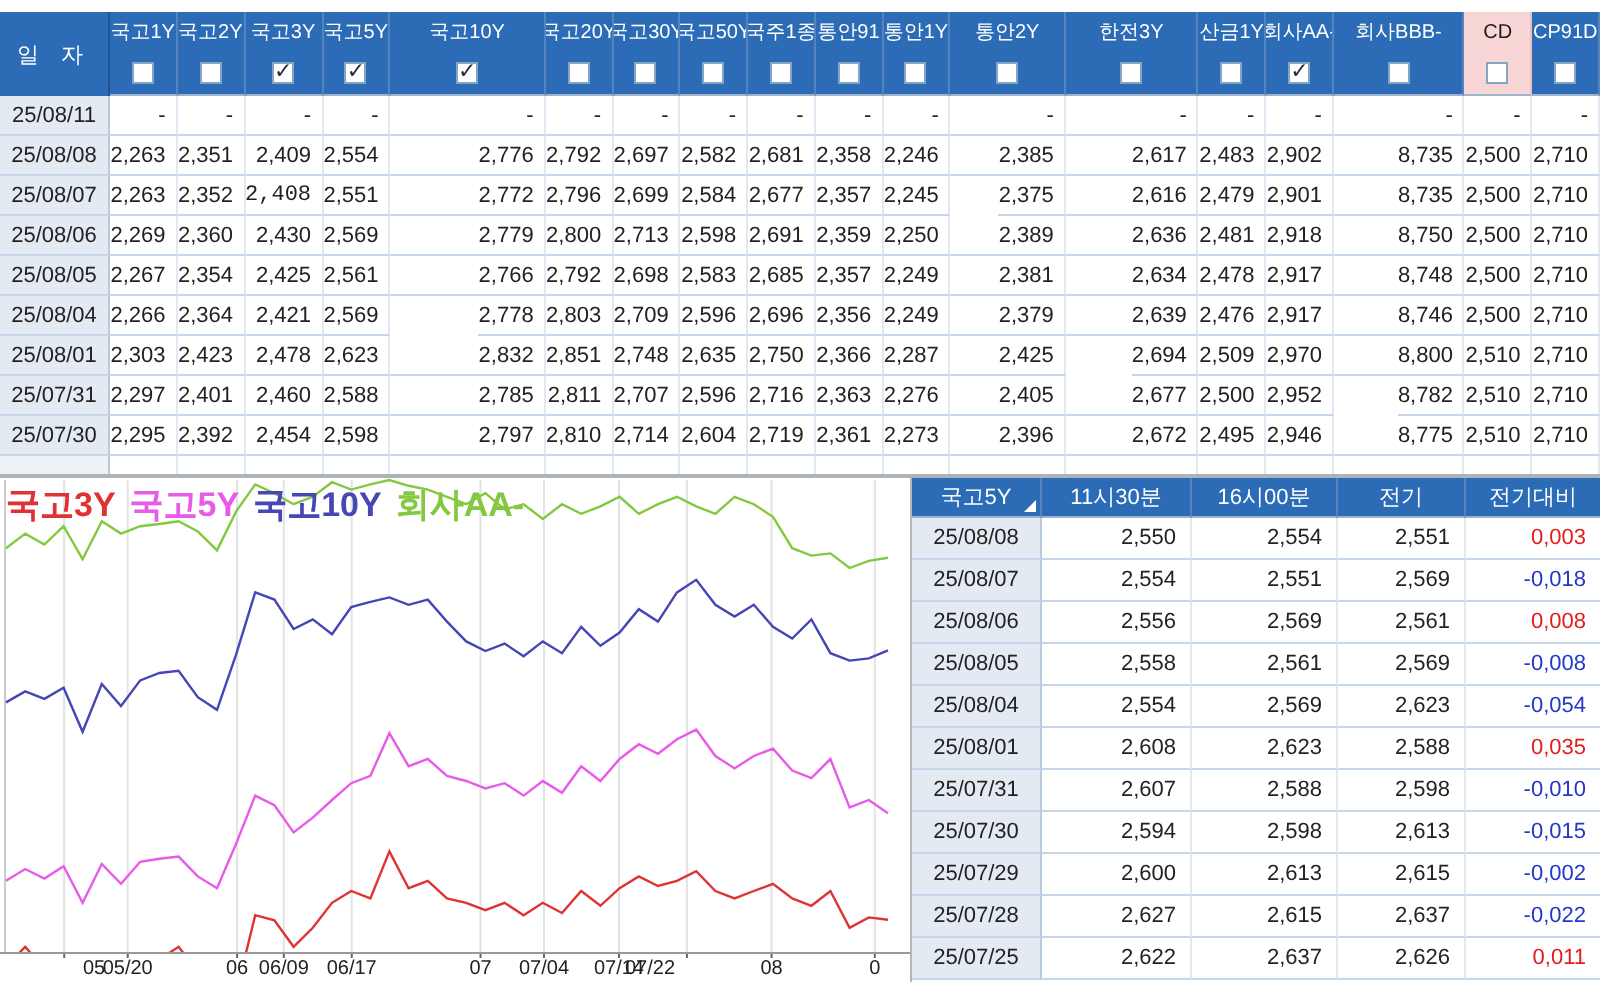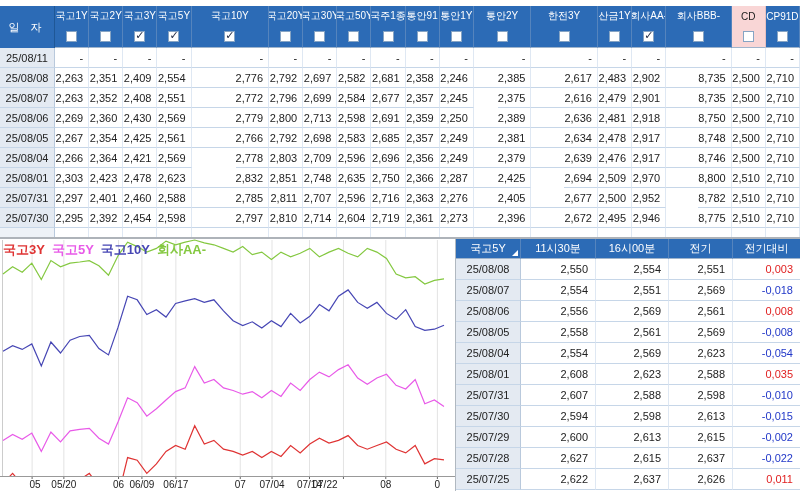--- a/index.html
+++ b/index.html
@@ -23,21 +23,21 @@
   .vcell{background:#fff;font-size:11px;color:#222;display:flex;align-items:center;justify-content:flex-end;
       padding-right:5px;border-right:1px solid #dfe8f3;border-bottom:1px solid #c6d6e8;}
   .sliver{border-bottom:none;background:#fff;}
   .sliver.dcell{background:#eef2f7;}
 
   
   #bottom{position:absolute;left:0;top:237px;width:800px;height:254px;border-top:2px solid #aeb3b9;background:#fff;}
 
   
   #chart-panel{position:absolute;left:0;top:0;width:455px;height:252px;background:#fff;overflow:hidden;}
-  #legend{position:absolute;left:3px;top:2px;font-size:13px;font-weight:bold;z-index:3;white-space:nowrap;}
+  #legend{position:absolute;left:3px;top:2px;font-size:17px;font-weight:bold;z-index:3;white-space:nowrap;}
   #legend span{margin-right:7px;}
   #axis-labels{position:absolute;left:0;top:240px;width:455px;height:12px;}
   #axis-labels span{position:absolute;font-size:10px;color:#222;width:44px;text-align:center;}
 
   
   #detail-grid{position:absolute;left:455px;top:0;width:345px;height:252px;border-left:1px solid #b0b8c0;
     display:grid;grid-template-columns:65px 75px 73px 64px 1fr;grid-template-rows:20px repeat(11,21px);}
   .dth{background:#2c6bb6;color:#fff;font-size:11px;display:flex;align-items:center;justify-content:center;
     border-right:1px solid #5584bd;border-bottom:1px solid #9fb4cc;position:relative;white-space:nowrap;overflow:hidden;}
   .dth .grip{position:absolute;right:2px;bottom:2px;width:0;height:0;border-left:6px solid transparent;border-bottom:6px solid #fff;}
@@ -161,21 +161,21 @@
         <div class="vcell" style="grid-area: 4 / 13;">2,385</div>
         <div class="vcell" style="grid-area: 4 / 14;">2,617</div>
         <div class="vcell" style="grid-area: 4 / 15;">2,483</div>
         <div class="vcell" style="grid-area: 4 / 16;">2,902</div>
         <div class="vcell" style="grid-area: 4 / 17;">8,735</div>
         <div class="vcell" style="grid-area: 4 / 18;">2,500</div>
         <div class="vcell" style="grid-area: 4 / 19;">2,710</div>
         <div class="dcell" style="grid-area: 5 / 1;">25/08/07</div>
         <div class="vcell" style="grid-area: 5 / 2;">2,263</div>
         <div class="vcell" style="grid-area: 5 / 3;">2,352</div>
-        <div class="vcell" style="grid-area: 5 / 4;">2,408</div>
+        <div class="vcell" style="grid-area: 5 / 4; font-family: Liberation Mono, monospace;">2,408</div>
         <div class="vcell" style="grid-area: 5 / 5;">2,551</div>
         <div class="vcell" style="grid-area: 5 / 6;">2,772</div>
         <div class="vcell" style="grid-area: 5 / 7;">2,796</div>
         <div class="vcell" style="grid-area: 5 / 8;">2,699</div>
         <div class="vcell" style="grid-area: 5 / 9;">2,584</div>
         <div class="vcell" style="grid-area: 5 / 10;">2,677</div>
         <div class="vcell" style="grid-area: 5 / 11;">2,357</div>
         <div class="vcell" style="grid-area: 5 / 12;">2,245</div>
         <div class="vcell" style="grid-area: 5 / 13; margin-left: 24px;">2,375</div>
         <div class="vcell" style="grid-area: 5 / 14;">2,616</div>
@@ -355,21 +355,21 @@
           <line x1="2.5" y1="1" x2="2.5" y2="237" stroke="#cccccc" stroke-width="1"></line>
           <line x1="0" y1="237.5" x2="455" y2="237.5" stroke="#999999" stroke-width="1"></line>
           <g clip-path="url(#plotclip)">
             <polyline points="3.0,244.3 12.6,234.4 22.2,245.4 31.8,240.7 41.3,254.3 50.9,241.8 60.5,248.0 70.1,241.8 79.7,240.7 89.3,234.4 98.9,246.9 108.5,251.7 118.0,257.9 127.6,218.6 137.2,221.2 146.8,234.4 156.4,224.9 166.0,212.4 175.6,206.5 185.2,210.2 194.7,186.7 204.3,205.1 213.9,201.4 223.5,210.2 233.1,212.4 242.7,216.1 252.3,212.4 261.8,218.6 271.4,212.4 281.0,217.5 290.6,206.5 300.2,213.9 309.8,205.1 319.4,199.2 329.0,204.0 338.5,201.4 348.1,196.6 357.7,206.5 367.3,210.2 376.9,206.5 386.5,202.9 396.1,210.2 405.7,213.9 415.2,206.5 424.8,224.9 434.4,219.7 444.0,220.9" fill="none" stroke="#df3333" stroke-width="1.2"></polyline>
             <polyline points="3.0,201.4 12.6,195.5 22.2,200.3 31.8,194.1 41.3,212.4 50.9,193.0 60.5,202.9 70.1,191.9 79.7,190.4 89.3,189.3 98.9,199.2 108.5,205.1 118.0,183.0 127.6,158.8 137.2,163.6 146.8,177.2 156.4,169.8 166.0,161.0 175.6,152.6 185.2,148.9 194.7,127.6 204.3,144.1 213.9,140.5 223.5,148.9 233.1,151.5 242.7,155.2 252.3,152.6 261.8,158.8 271.4,151.5 281.0,157.4 290.6,144.1 300.2,151.5 309.8,140.5 319.4,133.1 329.0,137.9 338.5,130.6 348.1,125.8 357.7,139.0 367.3,145.2 376.9,139.0 386.5,135.3 396.1,146.3 405.7,150.0 415.2,140.5 424.8,164.7 434.4,161.0 444.0,167.6" fill="none" stroke="#e85ae8" stroke-width="1.2"></polyline>
             <polyline points="3.0,112.2 12.6,106.7 22.2,110.4 31.8,104.9 41.3,126.9 50.9,103.0 60.5,114.0 70.1,101.2 79.7,97.5 89.3,96.4 98.9,109.6 108.5,115.9 118.0,88.4 127.6,57.2 137.2,60.8 146.8,75.5 156.4,70.7 166.0,78.1 175.6,64.5 185.2,61.9 194.7,59.7 204.3,63.4 213.9,60.8 223.5,71.8 233.1,81.7 242.7,86.5 252.3,82.8 261.8,89.1 271.4,81.7 281.0,87.6 290.6,74.4 300.2,83.9 309.8,77.3 319.4,65.6 329.0,71.8 338.5,57.2 348.1,50.9 357.7,63.4 367.3,69.3 376.9,63.4 386.5,74.4 396.1,80.3 405.7,70.7 415.2,87.6 424.8,91.3 434.4,90.2 444.0,86.2" fill="none" stroke="#4646b4" stroke-width="1.2"></polyline>
             <polyline points="3.0,35.1 12.6,27.8 22.2,33.3 31.8,24.1 41.3,40.6 50.9,21.6 60.5,27.8 70.1,24.1 79.7,23.0 89.3,21.6 98.9,26.7 108.5,36.2 118.0,16.8 127.6,3.2 137.2,7.6 146.8,13.1 156.4,9.4 166.0,2.1 175.6,5.8 185.2,3.2 194.7,1.0 204.3,3.9 213.9,5.8 223.5,9.4 233.1,13.1 242.7,7.6 252.3,15.7 261.8,13.1 271.4,20.5 281.0,13.1 290.6,17.9 300.2,14.2 309.8,9.4 319.4,17.9 329.0,13.1 338.5,9.4 348.1,14.2 357.7,17.9 367.3,9.4 376.9,13.1 386.5,19.4 396.1,35.1 405.7,38.8 415.2,37.7 424.8,45.0 434.4,41.4 444.0,39.9" fill="none" stroke="#84c840" stroke-width="1.2"></polyline>
           </g>
         </svg>
       <div id="axis-labels">
-          <span style="left: 13px; text-align: center;">05</span>
+          <span style="left: 25px; text-align: center;">05</span>
           <span style="left: 41.858px;">05/20</span>
           <span style="left: 96.542px;">06</span>
           <span style="left: 119.915px;">06/09</span>
           <span style="left: 153.872px;">06/17</span>
           <span style="left: 218.258px;">07</span>
           <span style="left: 250.01px;">07/04</span>
           <span style="left: 287.495px;">07/14</span>
           <span style="left: 303px;">07/22</span>
           <span style="left: 363.788px;">08</span>
           <span style="left: 415.385px;">0</span>

